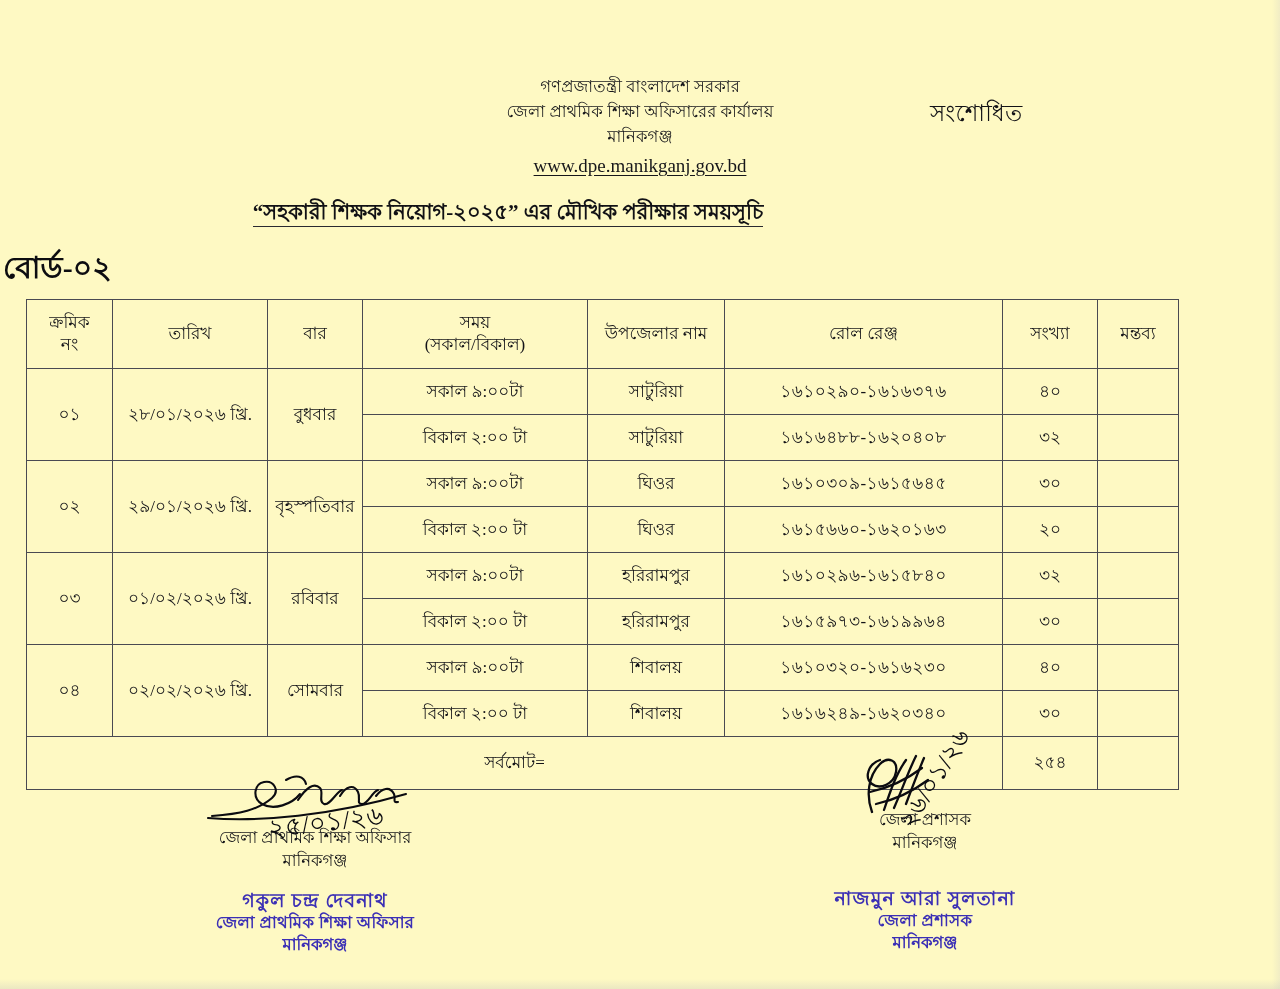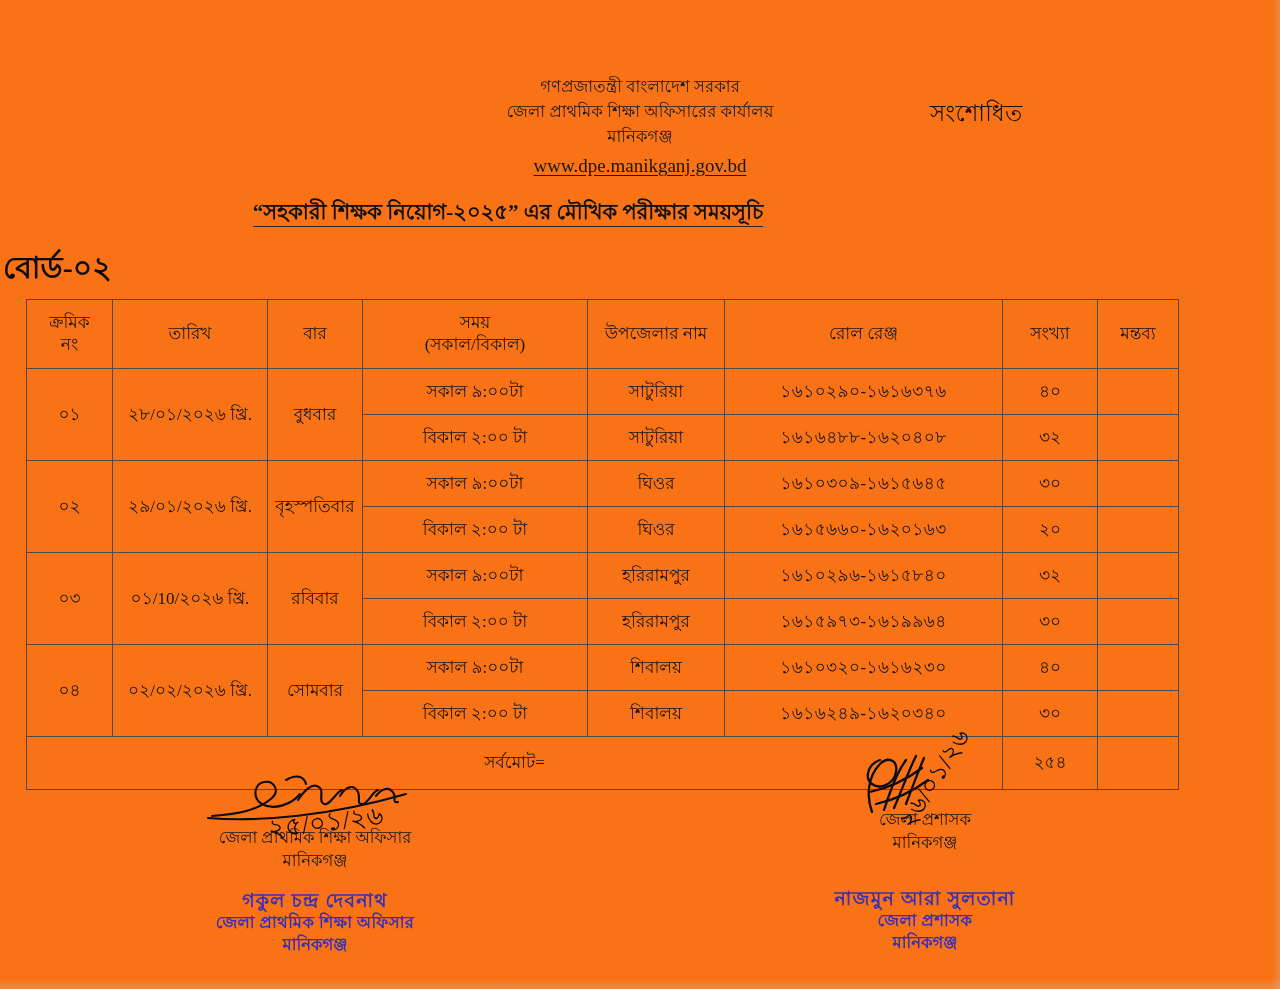--- a/index.html
+++ b/index.html
@@ -7,21 +7,21 @@
     padding: 0;
     background: #e8e8e8;
   }
   body {
     font-family: "Liberation Serif", "DejaVu Serif", serif;
   }
   .page {
     position: relative;
     width: 1280px;
     height: 989px;
-    background: #f97316;
+    background: #fef9c3;
     overflow: hidden;
     box-sizing: border-box;
   }
   
   .scan-edge-bottom {
     position: absolute;
     left: 0; right: 0; bottom: 0;
     height: 10px;
     background: linear-gradient(to bottom, rgba(255,255,255,0), rgba(190,190,190,0.30));
   }
@@ -279,21 +279,21 @@
         <tr>
           <td>বিকাল ২:০০ টা</td>
           <td>ঘিওর</td>
           <td class="roll-num">১৬১৫৬৬০-১৬২০১৬৩</td>
           <td class="count-num">২০</td>
           <td></td>
         </tr>
 
         <tr>
           <td class="sl-num" rowspan="2">০৩</td>
-          <td class="date-cell" rowspan="2">০১/10/২০২৬ খ্রি.</td>
+          <td class="date-cell" rowspan="2">০১/০২/২০২৬ খ্রি.</td>
           <td rowspan="2">রবিবার</td>
           <td>সকাল ৯:০০টা</td>
           <td>হরিরামপুর</td>
           <td class="roll-num">১৬১০২৯৬-১৬১৫৮৪০</td>
           <td class="count-num">৩২</td>
           <td></td>
         </tr>
         <tr>
           <td>বিকাল ২:০০ টা</td>
           <td>হরিরামপুর</td>

